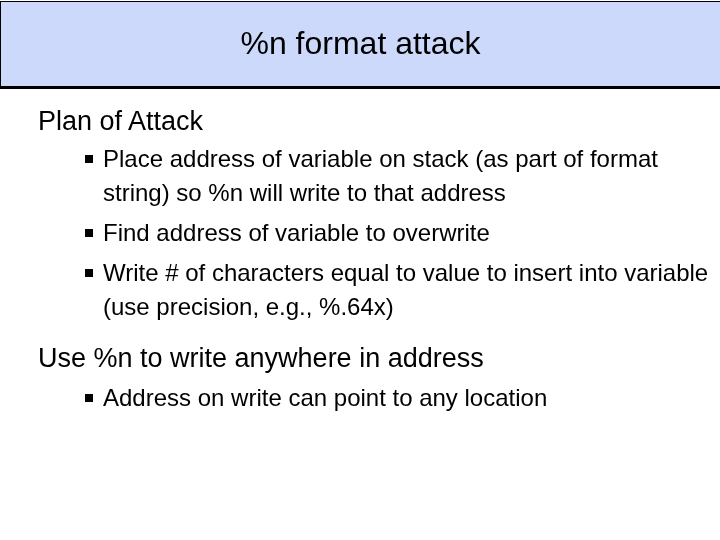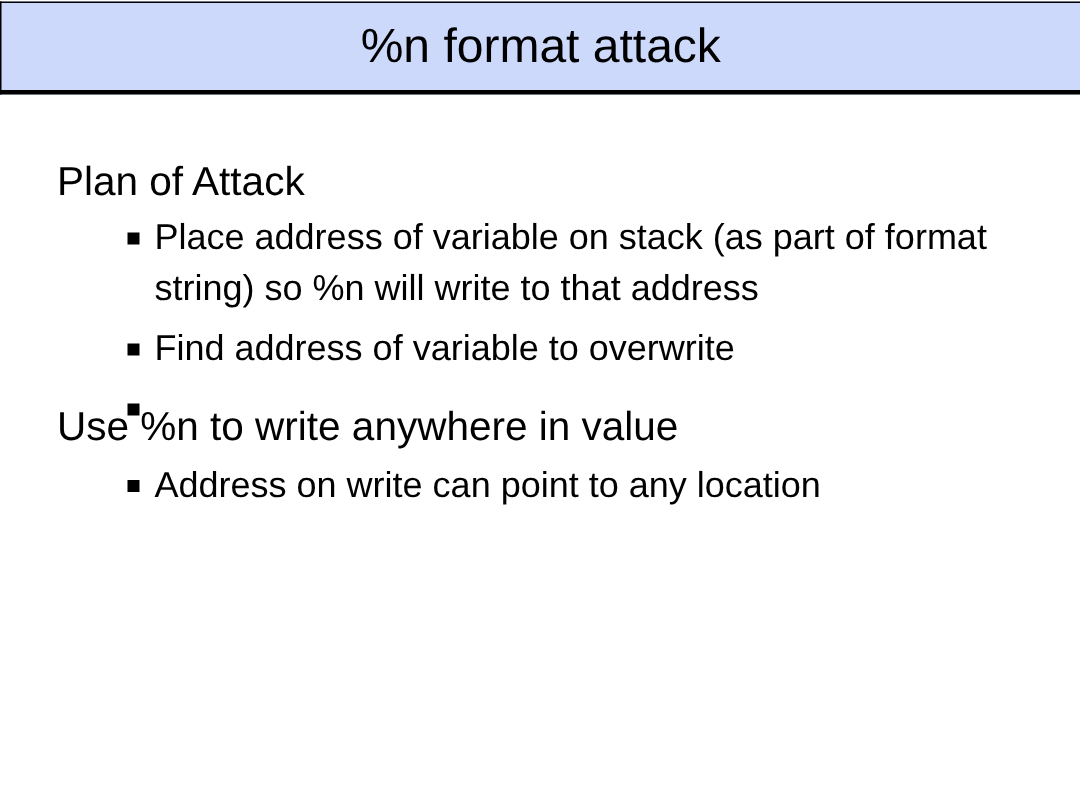--- a/index.html
+++ b/index.html
@@ -16,21 +16,21 @@
     overflow: hidden;
     position: relative;
   }
 
   
   .title-bar {
     position: absolute;
     left: 0px;
     top: 1px;
     width: 720px;
-    height: 62px;
+    height: 88px;
     box-sizing: border-box;
     background: #ccd9fb;
     border: 1px solid #000000;
     border-right: none;
     border-bottom: 3px solid #000000;
     display: flex;
     align-items: center;
     justify-content: center;
   }
   .title-text {
@@ -112,26 +112,27 @@
       <li class="bullet-item first-group">
         <span class="bullet-marker"></span>
         <span class="bullet-text">Place address of variable on stack (as part of format string) so %n will write to that address</span>
       </li>
       <li class="bullet-item first-group">
         <span class="bullet-marker"></span>
         <span class="bullet-text">Find address of variable to overwrite</span>
       </li>
       <li class="bullet-item first-group">
         <span class="bullet-marker"></span>
+        <span class="bullet-text">Write # of characters equal to value to insert into variable (use precision, e.g., %.64x)</span>
       </li>
     </ul>
   </div>
 
   <div class="block">
-    <div class="heading heading-2">Use %n to write anywhere in value</div>
+    <div class="heading heading-2">Use %n to write anywhere in address</div>
     <ul class="bullet-list">
       <li class="bullet-item second-group">
         <span class="bullet-marker"></span>
         <span class="bullet-text">Address on write can point to any location</span>
       </li>
     </ul>
   </div>
 
 </div>
 

